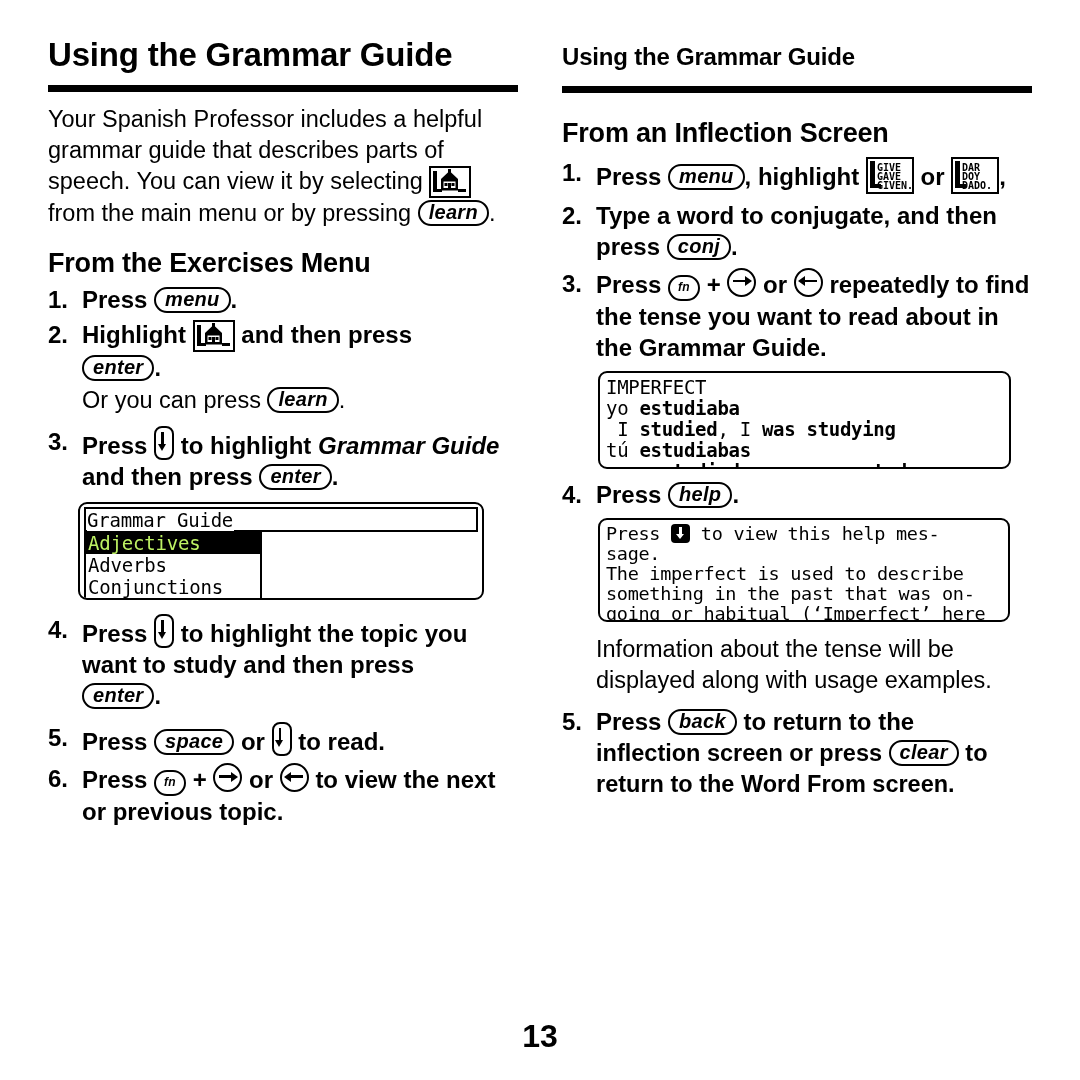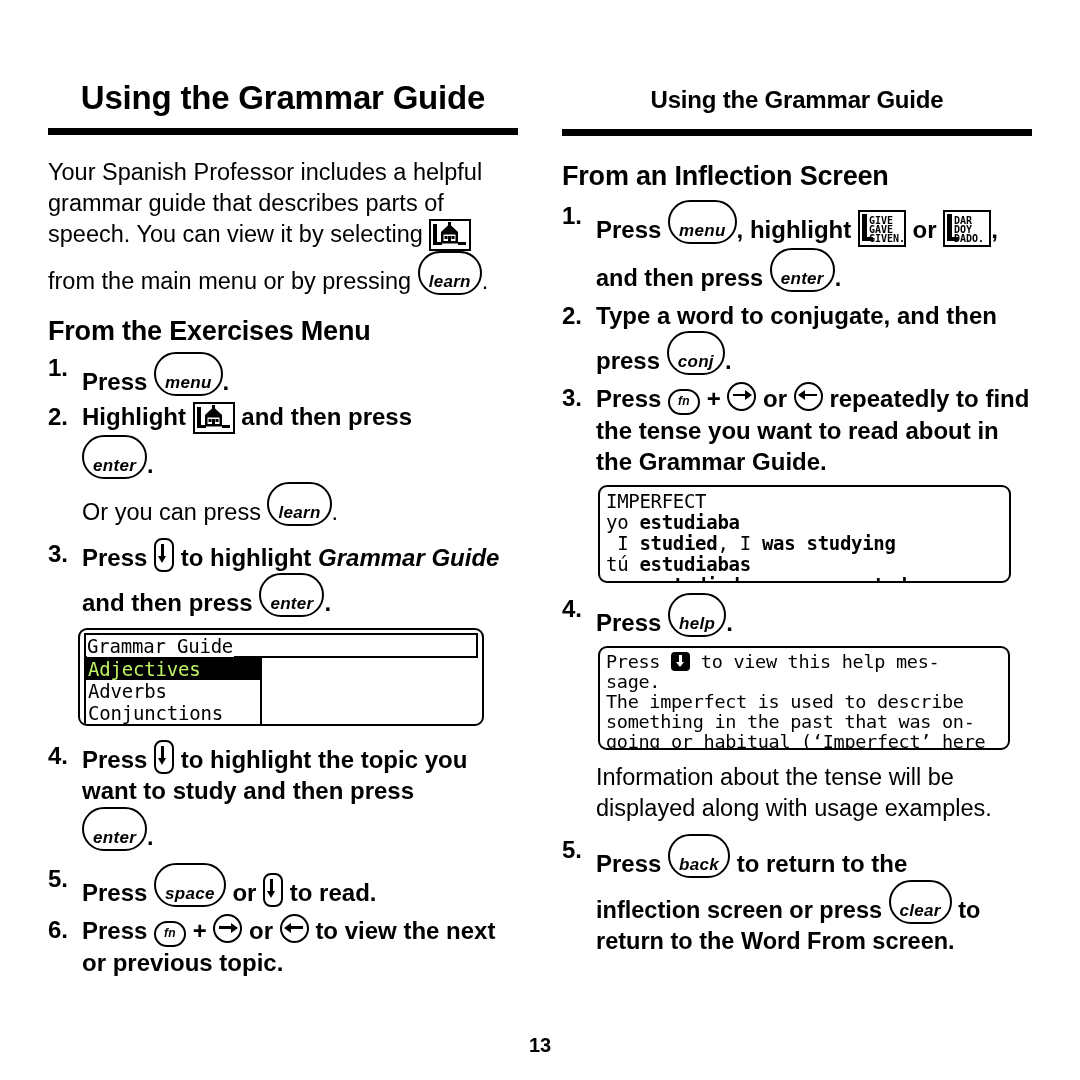--- a/index.html
+++ b/index.html
@@ -24,24 +24,22 @@
   .col {
     position: absolute;
     top: 0;
     width: 470px;
   }
   .col-left  { left: 48px; }
   .col-right { left: 562px; }
 
   
   .runhead {
-    text-align: center;
     font-weight: bold;
     letter-spacing: -0.2px;
-    margin-top: 43px;
   }
   .runhead-left {
     font-size: 33px;
     padding-top: 38px;
     line-height: 1.05;
   }
   .runhead-right {
     font-size: 24px;
     padding-top: 44px;
     line-height: 1.05;
@@ -52,21 +50,21 @@
     margin-top: 12px;
   }
   .col-right .rule { margin-top: 17px; }
 
   
   .para {
     font-size: 23.5px;
     line-height: 31px;
     margin: 0;
   }
-  .para-intro { margin-top: 22px; }
+  .para-intro { margin-top: 12px; }
 
   h2.sect {
     font-size: 27px;
     font-weight: bold;
     margin: 20px 0 6px 0;
     line-height: 1.1;
     letter-spacing: -0.2px;
   }
   .col-right h2.sect { margin-top: 26px; margin-bottom: 8px; }
 
@@ -97,22 +95,22 @@
     display: block;
     margin-top: 1px;
   }
   .ital { font-style: italic; }
 
   
   .key {
     display: inline-block;
     border: 2.5px solid #000;
     border-radius: 999px;
-    padding: 19px 9px 2px 9px;
-    font-size: 17px;
+    padding: 1px 9px 2px 9px;
+    font-size: 20px;
     font-weight: bold;
     font-style: italic;
     line-height: 19px;
     vertical-align: 2px;
     background: #fff;
     letter-spacing: 0.3px;
     white-space: nowrap;
   }
   .key.sm { font-size: 12px; padding: 1px 8px 2px 8px; }
 
@@ -276,23 +274,22 @@
     border-top: 5px solid #fff;
   }
 
   
   .folio {
     position: absolute;
     left: 0;
     right: 0;
     top: 1018px;
     text-align: center;
-    font-size: 20px;
+    font-size: 32px;
     font-weight: bold;
-    margin-top: 16px;
   }
 </style>
 </head>
 <body>
 
 <div class="page">
 
   <div class="col col-left">
 
     <div class="runhead runhead-left">Using the Grammar Guide</div>
@@ -445,24 +442,20 @@
         <span class="pixicon word">
           <svg width="44" height="33" viewBox="0 0 44 33">
             <rect x="0" y="0" width="44" height="33" fill="#fff"></rect>
             <rect x="2" y="2" width="5" height="27" fill="#000"></rect>
             <rect x="2" y="25" width="11" height="4" fill="#000"></rect>
             <text x="9" y="12" font-family="DejaVu Sans Mono, monospace" font-size="10" font-weight="bold" fill="#000">DAR</text>
             <text x="9" y="21" font-family="DejaVu Sans Mono, monospace" font-size="10" font-weight="bold" fill="#000">DOY</text>
             <text x="9" y="30" font-family="DejaVu Sans Mono, monospace" font-size="10" font-weight="bold" fill="#000">DADO.</text>
           </svg>
         </span><span>,</span>
-        <span class="substep" style="font-weight:bold">
-          <span>and then press</span>
-          <span class="key">enter</span><span>.</span>
-        </span>
       </li>
 
       <li style="margin-top:6px">
         <span class="num">2.</span>
         <span>Type a word to conjugate, and then press</span>
         <span class="key">conj</span><span>.</span>
       </li>
 
       <li style="margin-top:6px">
         <span class="num">3.</span>

